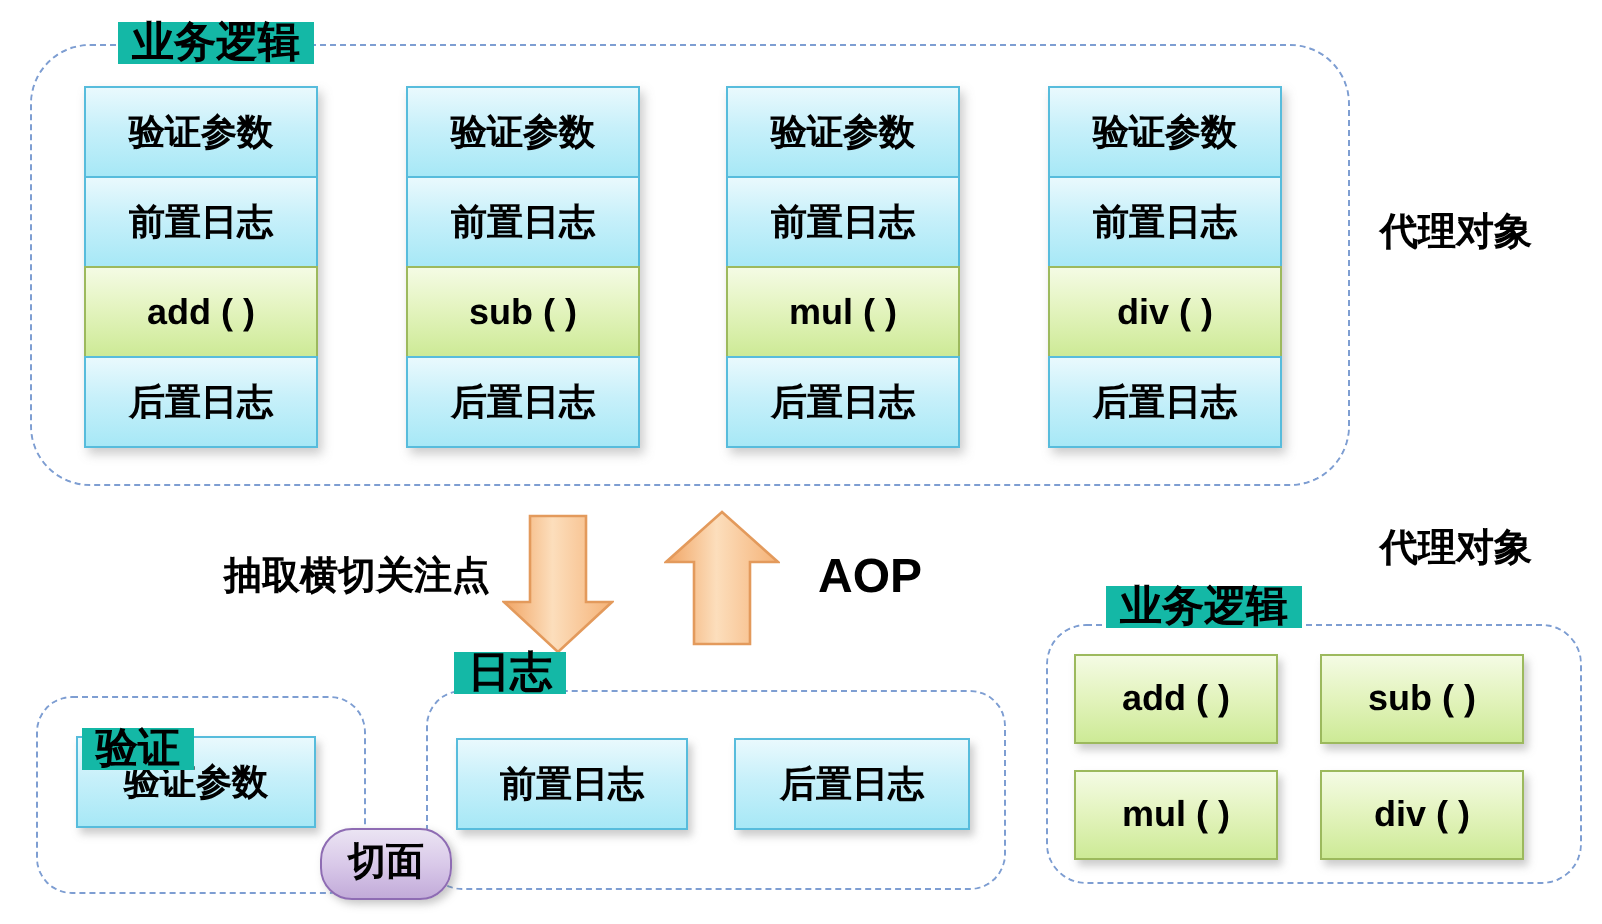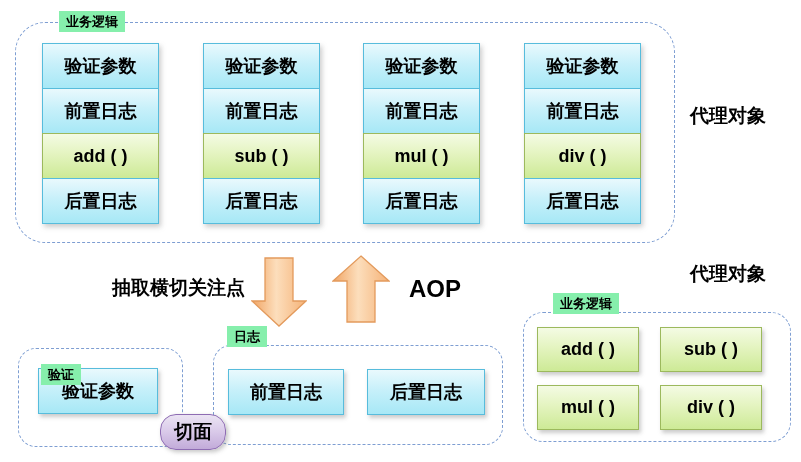--- a/index.html
+++ b/index.html
@@ -17,23 +17,23 @@
   }
 
   
   .dashed-box {
     position: absolute;
     border: 1.5px dashed #7e9ed2;
     background: transparent;
   }
   .group-label {
     position: absolute;
-    background: #86efac;
+    background: #14b8a6;
     padding: 0 7px;
-    font-size: 13px;
+    font-size: 21px;
     font-weight: bold;
     white-space: nowrap;
     line-height: 21px;
     z-index: 3;
   }
 
   
   .cell {
     width: 117px;
     height: 46px;

